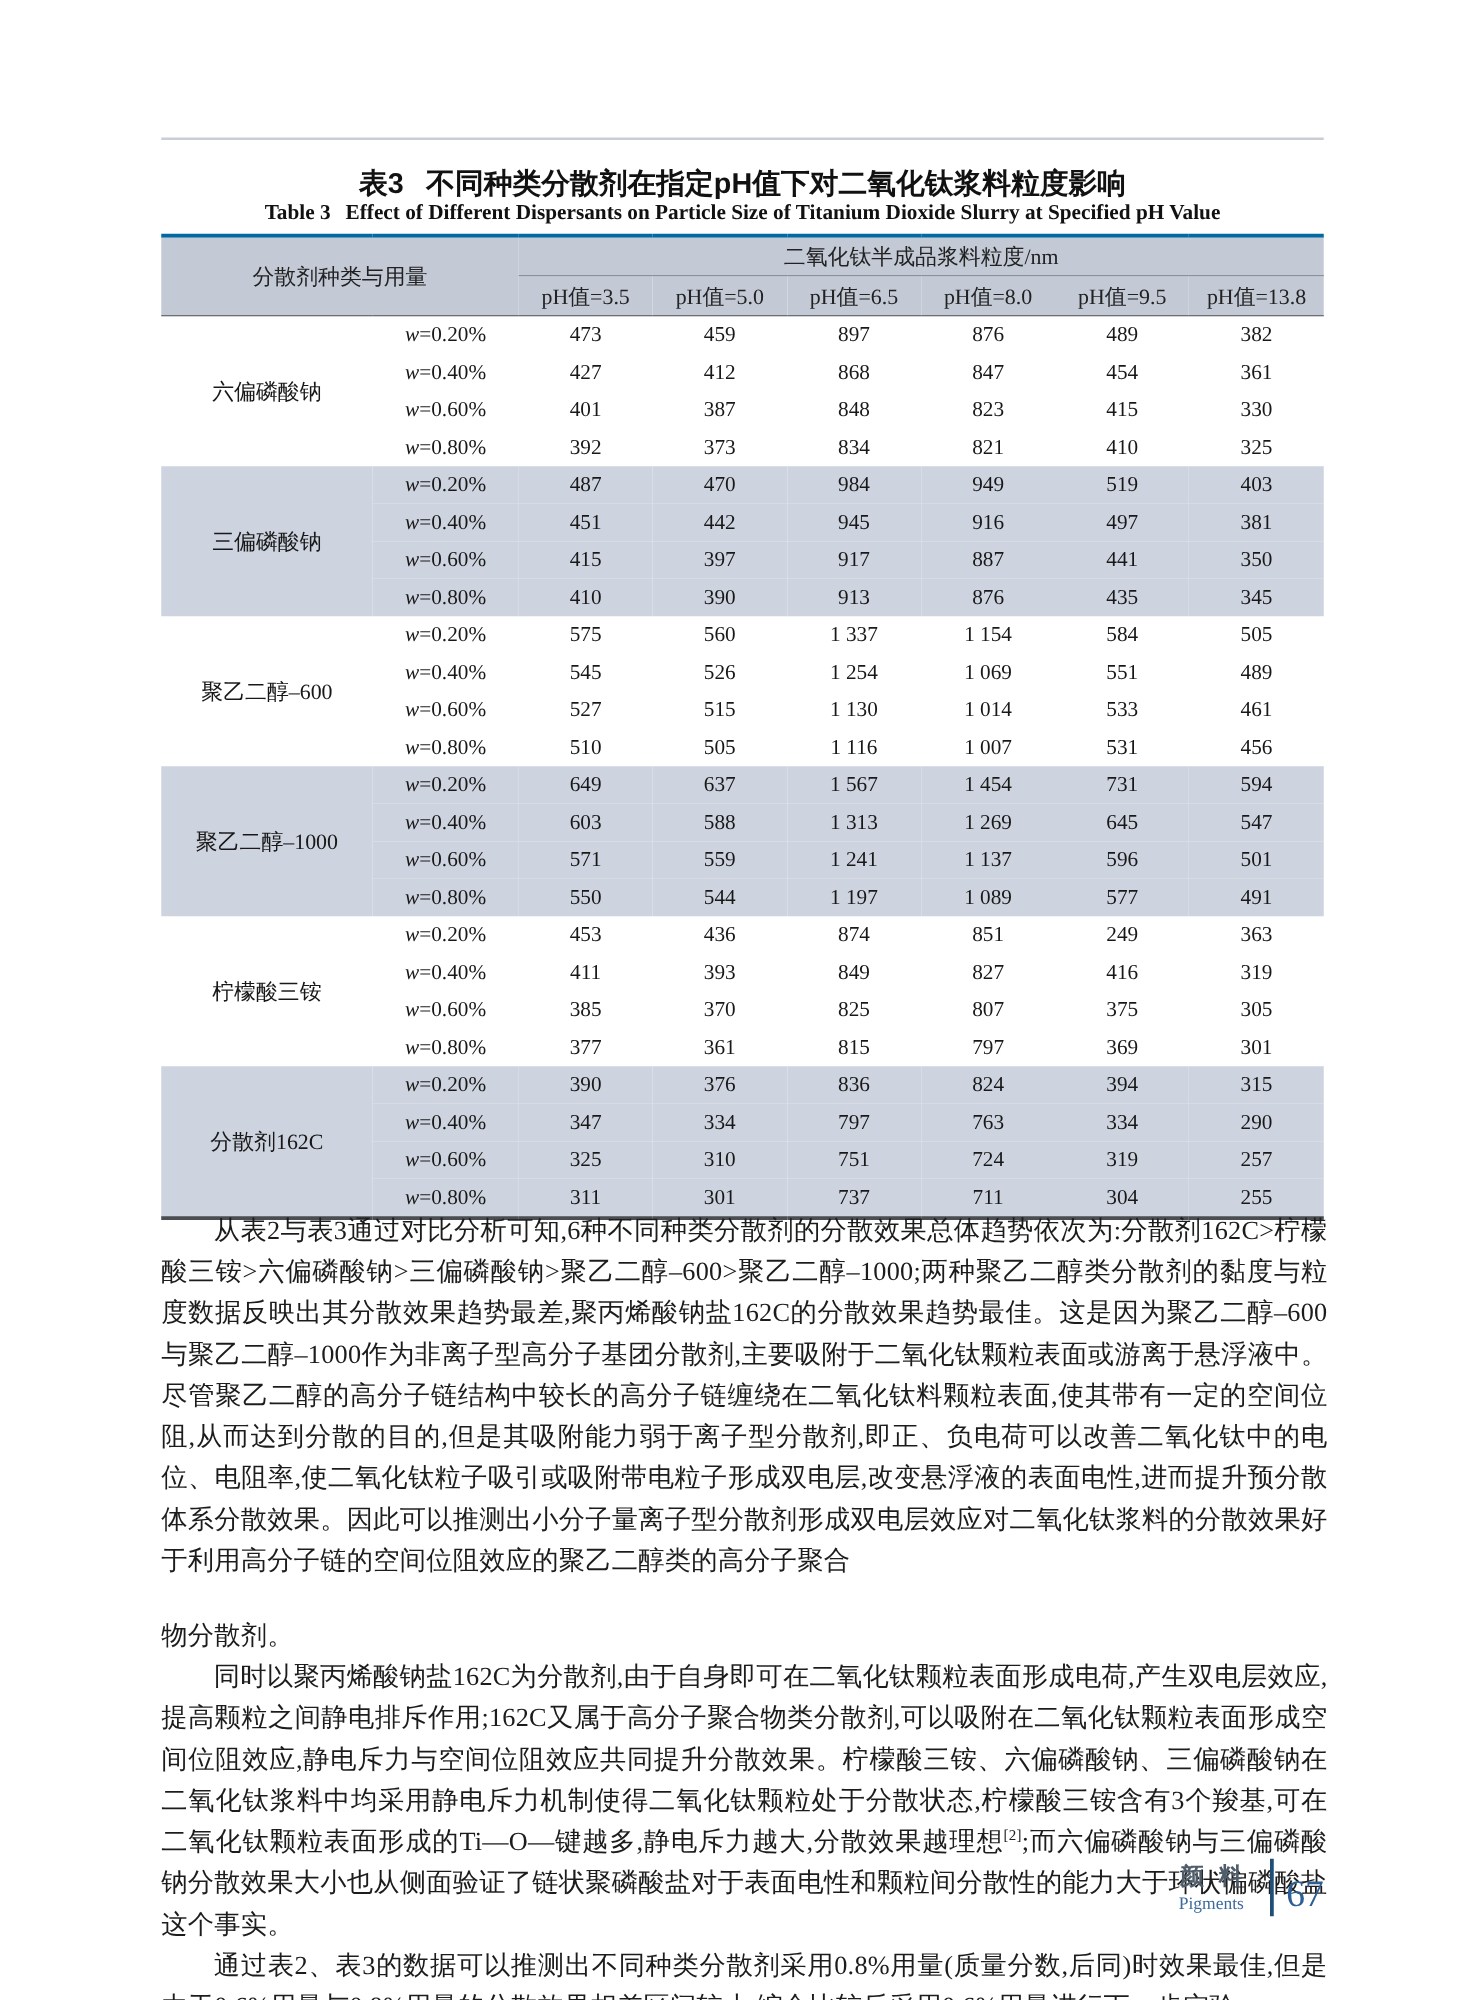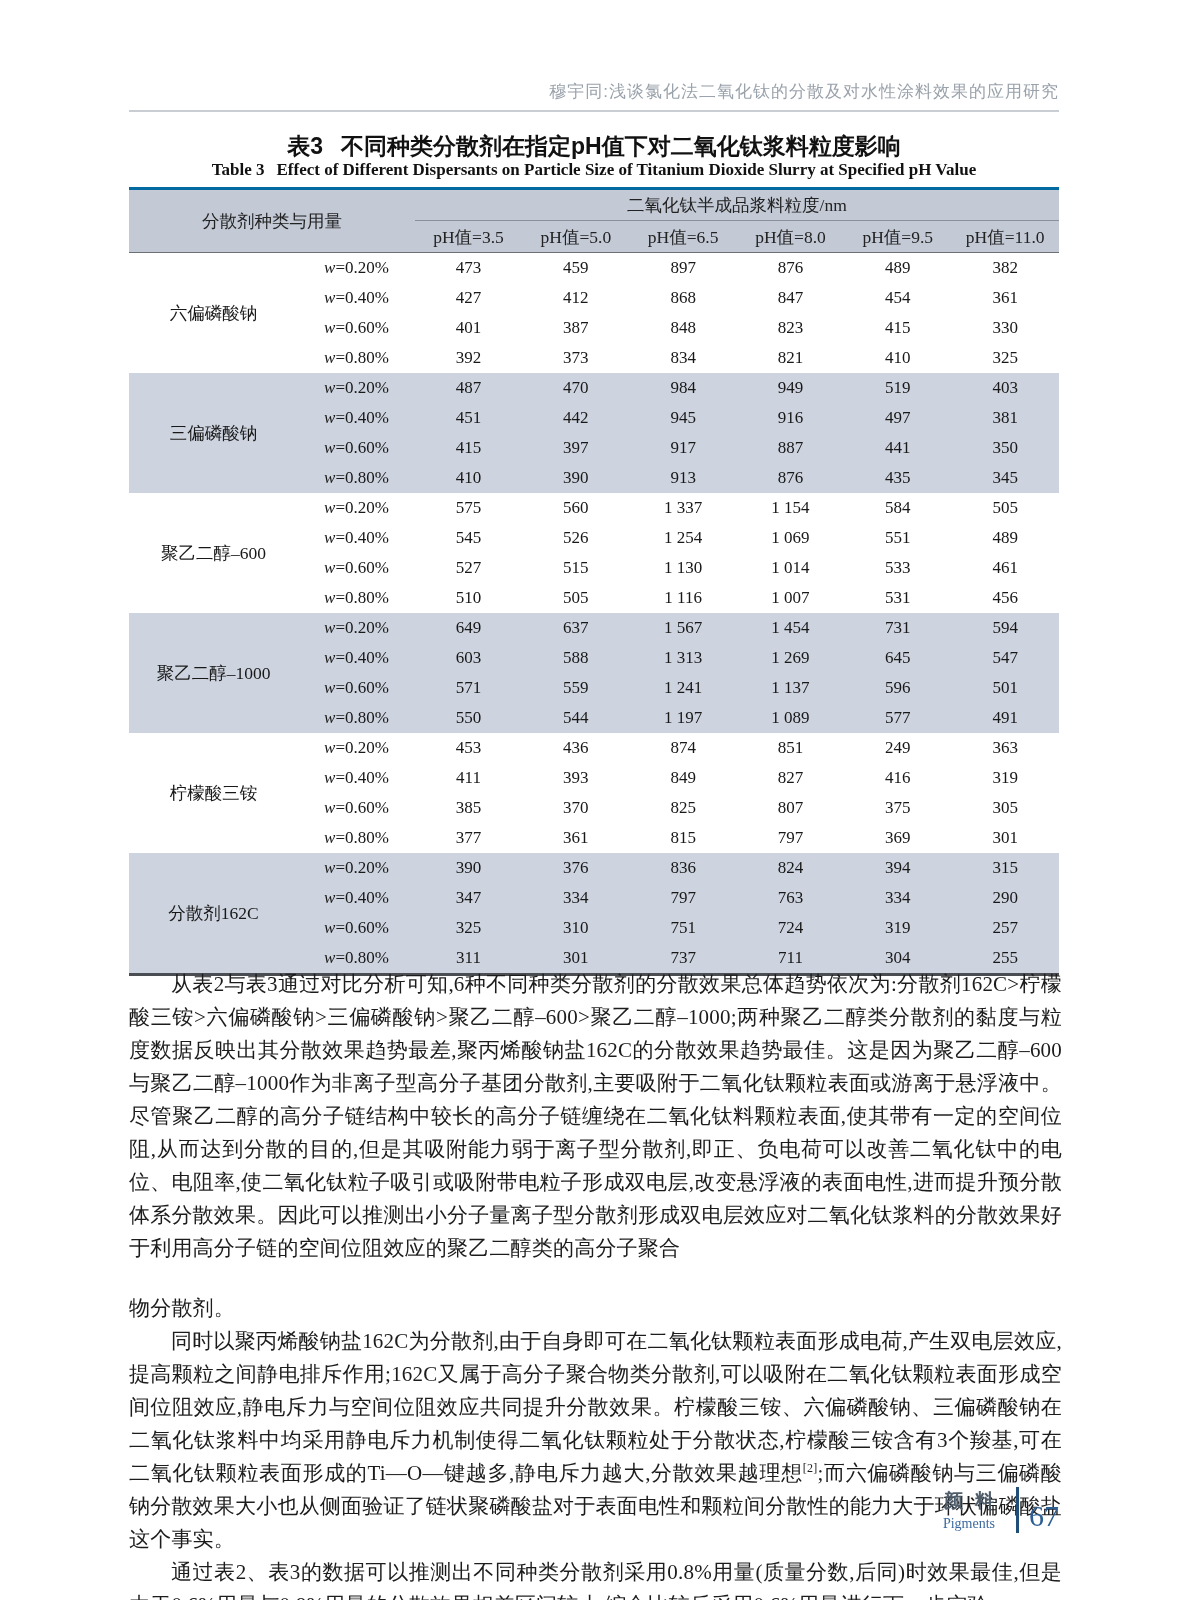--- a/index.html
+++ b/index.html
@@ -110,21 +110,20 @@
     font-family:"Liberation Serif","DejaVu Serif",serif;
     font-size:30px;color:var(--accent);
     align-self:flex-end;
   }
 </style>
 </head>
 <body>
 
 <div class="page">
 
-  <div class="running-head">穆宇同:浅谈氯化法二氧化钛的分散及对水性涂料效果的应用研究</div>
   <div class="head-rule"></div>
 
   <div class="table-title-cn">
     <span class="gap">表3</span><span>不同种类分散剂在指定pH值下对二氧化钛浆料粒度影响</span>
   </div>
   <div class="table-title-en">
     <span class="gap">Table 3</span><span>Effect of Different Dispersants on Particle Size of Titanium Dioxide Slurry at Specified pH Value</span>
   </div>
 
   <table class="data-table">
@@ -132,21 +131,21 @@
       <tr>
         <th class="corner-header" rowspan="2" colspan="2">分散剂种类与用量</th>
         <th class="span-header" colspan="6">二氧化钛半成品浆料粒度/nm</th>
       </tr>
       <tr class="ph-row">
           <th>pH值=3.5</th>
           <th>pH值=5.0</th>
           <th>pH值=6.5</th>
           <th>pH值=8.0</th>
           <th>pH值=9.5</th>
-          <th>pH值=11.0</th>
+          <th>pH值=13.8</th>
         </tr>
     </thead>
     <tbody>
         <tr>
           <td rowspan="4" class="name-cell">六偏磷酸钠</td>
           <td class="dosage-cell"><i>w</i>=0.20%</td>
           <td class="num-cell">473</td>
           <td class="num-cell">459</td>
           <td class="num-cell">897</td>
           <td class="num-cell">876</td>

